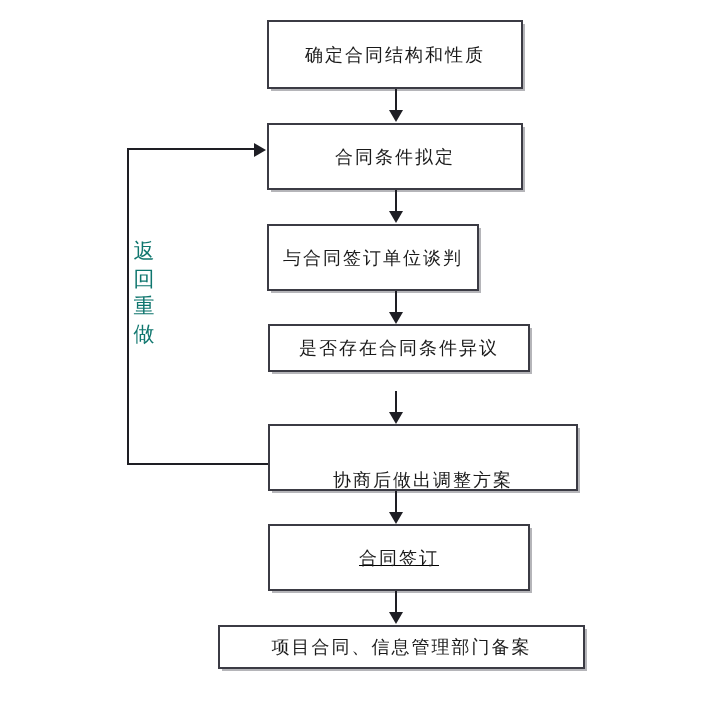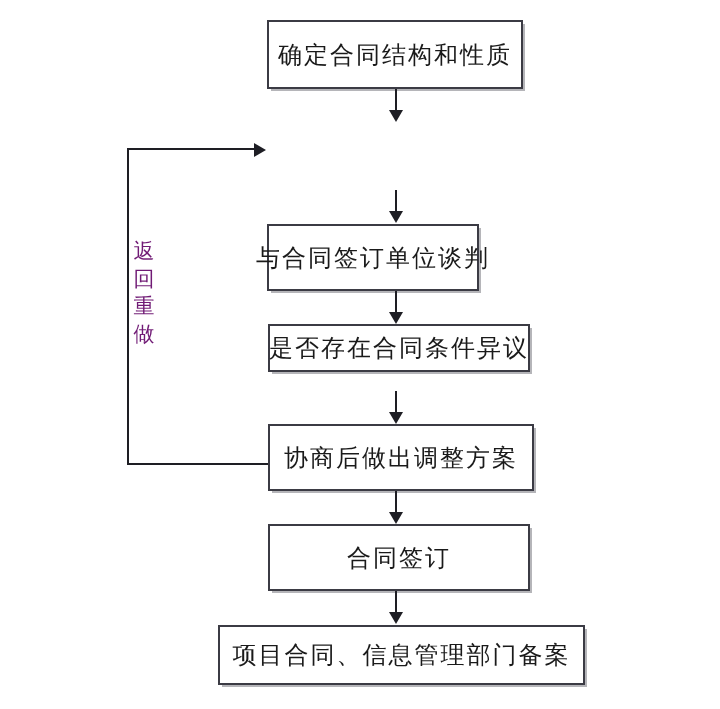--- a/index.html
+++ b/index.html
@@ -24,21 +24,21 @@
     position: absolute;
     box-sizing: border-box;
     background: #ffffff;
     border: 2px solid #3b3b44;
     box-shadow: 3px 3px 0 -1px rgba(120,120,128,0.55);
     display: flex;
     align-items: center;
     justify-content: center;
   }
   .node-label {
-    font-size: 24px;
+    font-size: 18px;
     line-height: 1;
     color: #1a1a1a;
     letter-spacing: 2px;
     white-space: nowrap;
     font-family: "DejaVu Serif", "Liberation Serif", serif;
   }
   
   .conn-v {
     position: absolute;
     width: 0;
@@ -63,72 +63,75 @@
     height: 0;
     border-top: 7px solid transparent;
     border-bottom: 7px solid transparent;
     border-left: 12px solid #1e1e24;
   }
   
   .v-caption {
     position: absolute;
     font-family: "DejaVu Serif", "Liberation Serif", serif;
     font-size: 21px;
-    color: #701a75;
+    color: #0f766e;
     width: 26px;
     text-align: center;
     line-height: 1.32;
     word-break: break-all;
   }
 </style>
 </head>
 <body>
 
 <div id="flowchart">
 
   <div class="node" style="left:267px; top:20px; width:256px; height:69px;">
     <span class="node-label">确定合同结构和性质</span>
   </div>
 
   <div class="conn-v" style="left:395px; top:89px; height:22px;"></div>
   <div class="arrow-down" style="left:389px; top:110px;"></div>
 
+  <div class="node" style="left:267px; top:123px; width:256px; height:67px;">
+    <span class="node-label">合同条件拟定</span>
+  </div>
 
   <div class="conn-v" style="left:395px; top:190px; height:22px;"></div>
   <div class="arrow-down" style="left:389px; top:211px;"></div>
 
   <div class="node" style="left:267px; top:224px; width:212px; height:67px;">
     <span class="node-label">与合同签订单位谈判</span>
   </div>
 
   <div class="conn-v" style="left:395px; top:291px; height:22px;"></div>
   <div class="arrow-down" style="left:389px; top:312px;"></div>
 
   <div class="node" style="left:268px; top:324px; width:262px; height:48px;">
     <span class="node-label">是否存在合同条件异议</span>
   </div>
 
   <div class="conn-v" style="left:395px; top:391px; height:22px;"></div>
   <div class="arrow-down" style="left:389px; top:412px;"></div>
 
-  <div class="node" style="left:268px; top:424px; width:266px; height:67px;">
+  <div class="node" style="left:268px; top:424px; width:310px; height:67px;align-items:flex-end;">
     <span class="node-label">协商后做出调整方案</span>
   </div>
 
   <div class="conn-v" style="left:395px; top:491px; height:22px;"></div>
   <div class="arrow-down" style="left:389px; top:512px;"></div>
 
-  <div class="node" style="left:268px; top:524px; width:262px; height:67px;">
+  <div class="node" style="left:268px; top:524px; width:262px; height:67px;text-decoration:underline;">
     <span class="node-label">合同签订</span>
   </div>
 
   <div class="conn-v" style="left:395px; top:591px; height:22px;"></div>
   <div class="arrow-down" style="left:389px; top:612px;"></div>
 
-  <div class="node" style="left:218px; top:625px; width:367px; height:60px;">
+  <div class="node" style="left:218px; top:625px; width:367px; height:44px;">
     <span class="node-label">项目合同、信息管理部门备案</span>
   </div>
 
   <div class="conn-h" style="left:127px; top:463px; width:141px;"></div>
   <div class="conn-v" style="left:127px; top:148px; height:317px;"></div>
   <div class="conn-h" style="left:127px; top:148px; width:128px;"></div>
   <div class="arrow-right" style="left:254px; top:143px;"></div>
 
   <div class="v-caption" style="left:131px; top:238px;">返回重做</div>
 

